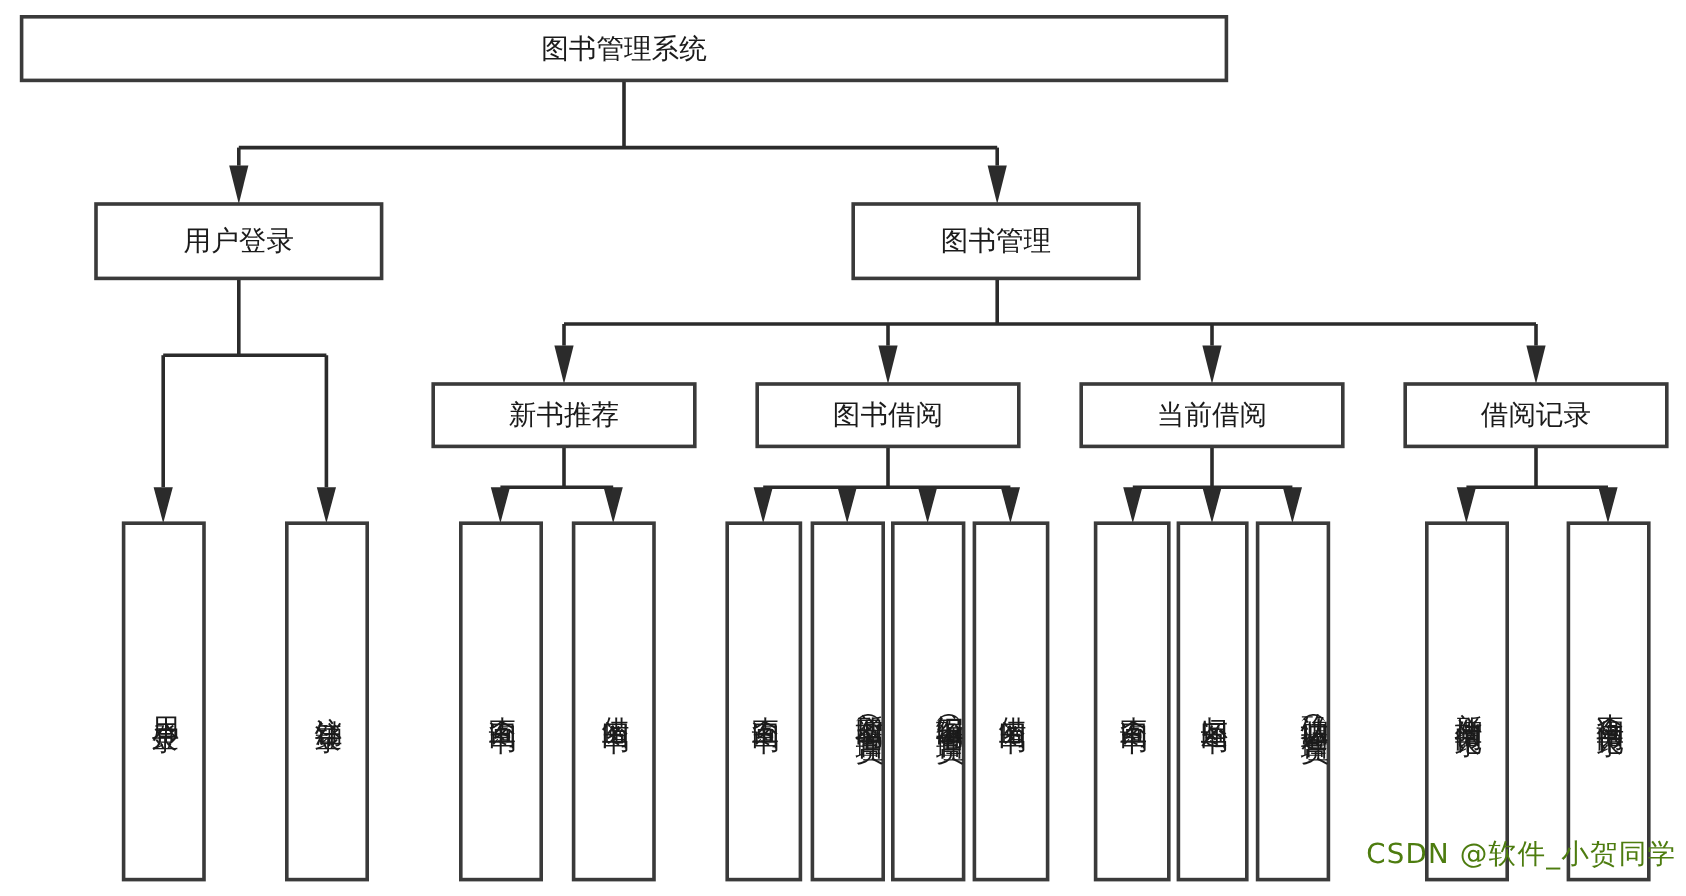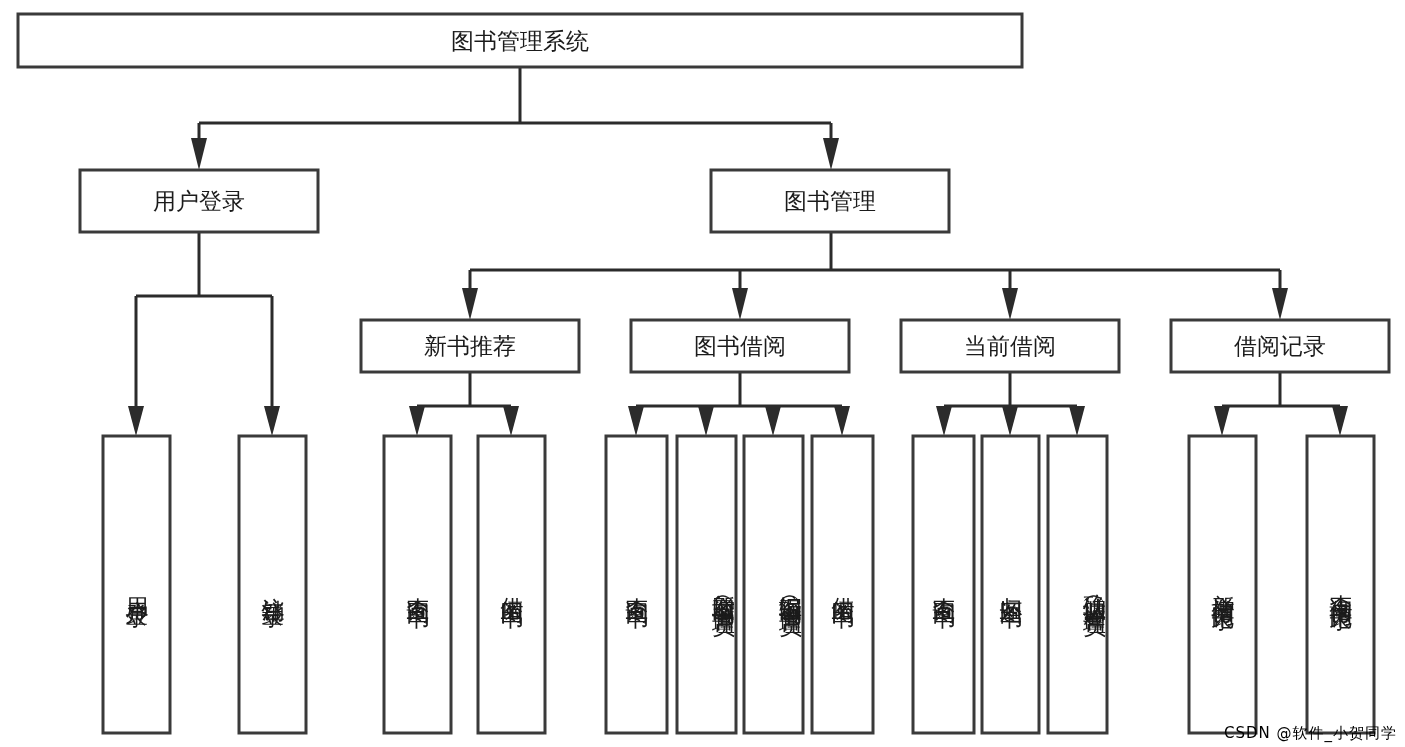--- a/index.html
+++ b/index.html
@@ -70,24 +70,24 @@
     font-size: 23px;
     line-height: 1.12;
     letter-spacing: 3px;
     color: #1b1b1b;
     white-space: nowrap;
     pointer-events: none;
   }
   #watermark {
     position: absolute;
     right: 8px;
-    bottom: 4px;
-    font-family: "DejaVu Sans", "Liberation Sans", sans-serif;
-    font-size: 15px;
-    color: #000000;
+    bottom: 20px;
+    font-family: "DejaVu Sans", "Liberation Sans", sans-serif;
+    font-size: 23px;
+    color: #4d7c0f;
     letter-spacing: 1px;
     white-space: nowrap;
   }
 </style>
 </head>
 <body>
 
 <div id="diagram-root">
 
   <svg id="flow-svg" viewBox="0 0 1405 747" xmlns="http://www.w3.org/2000/svg">

